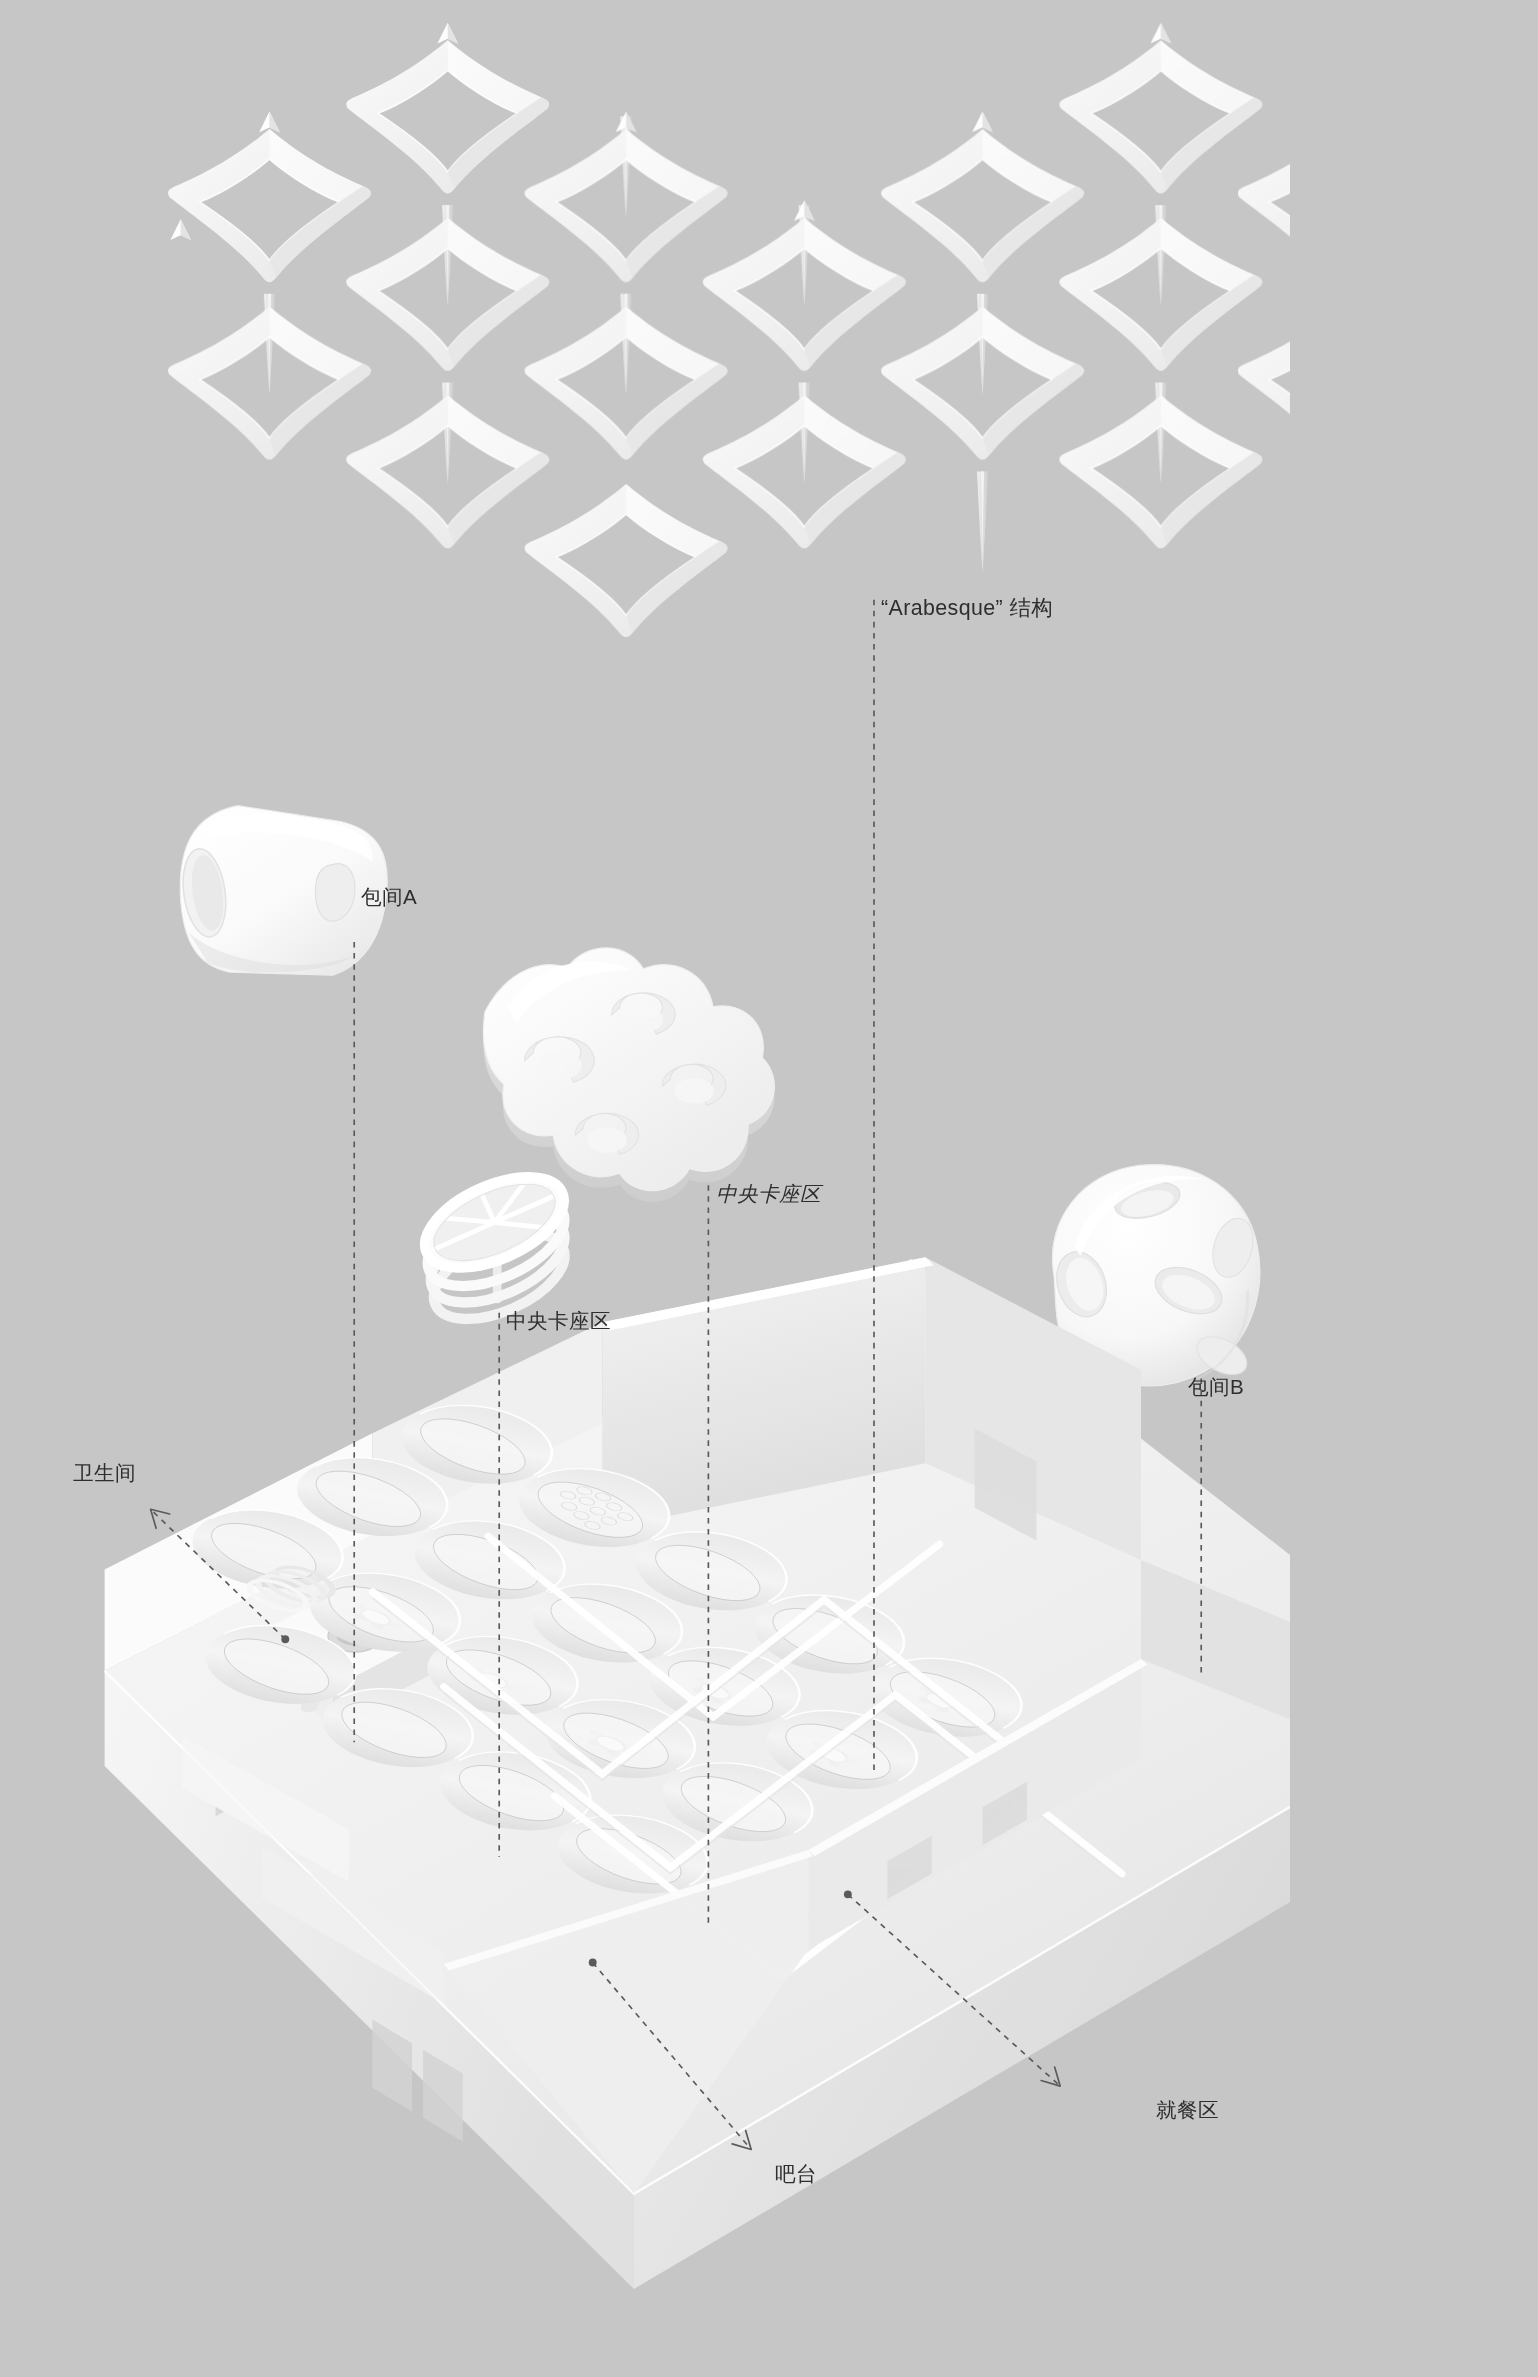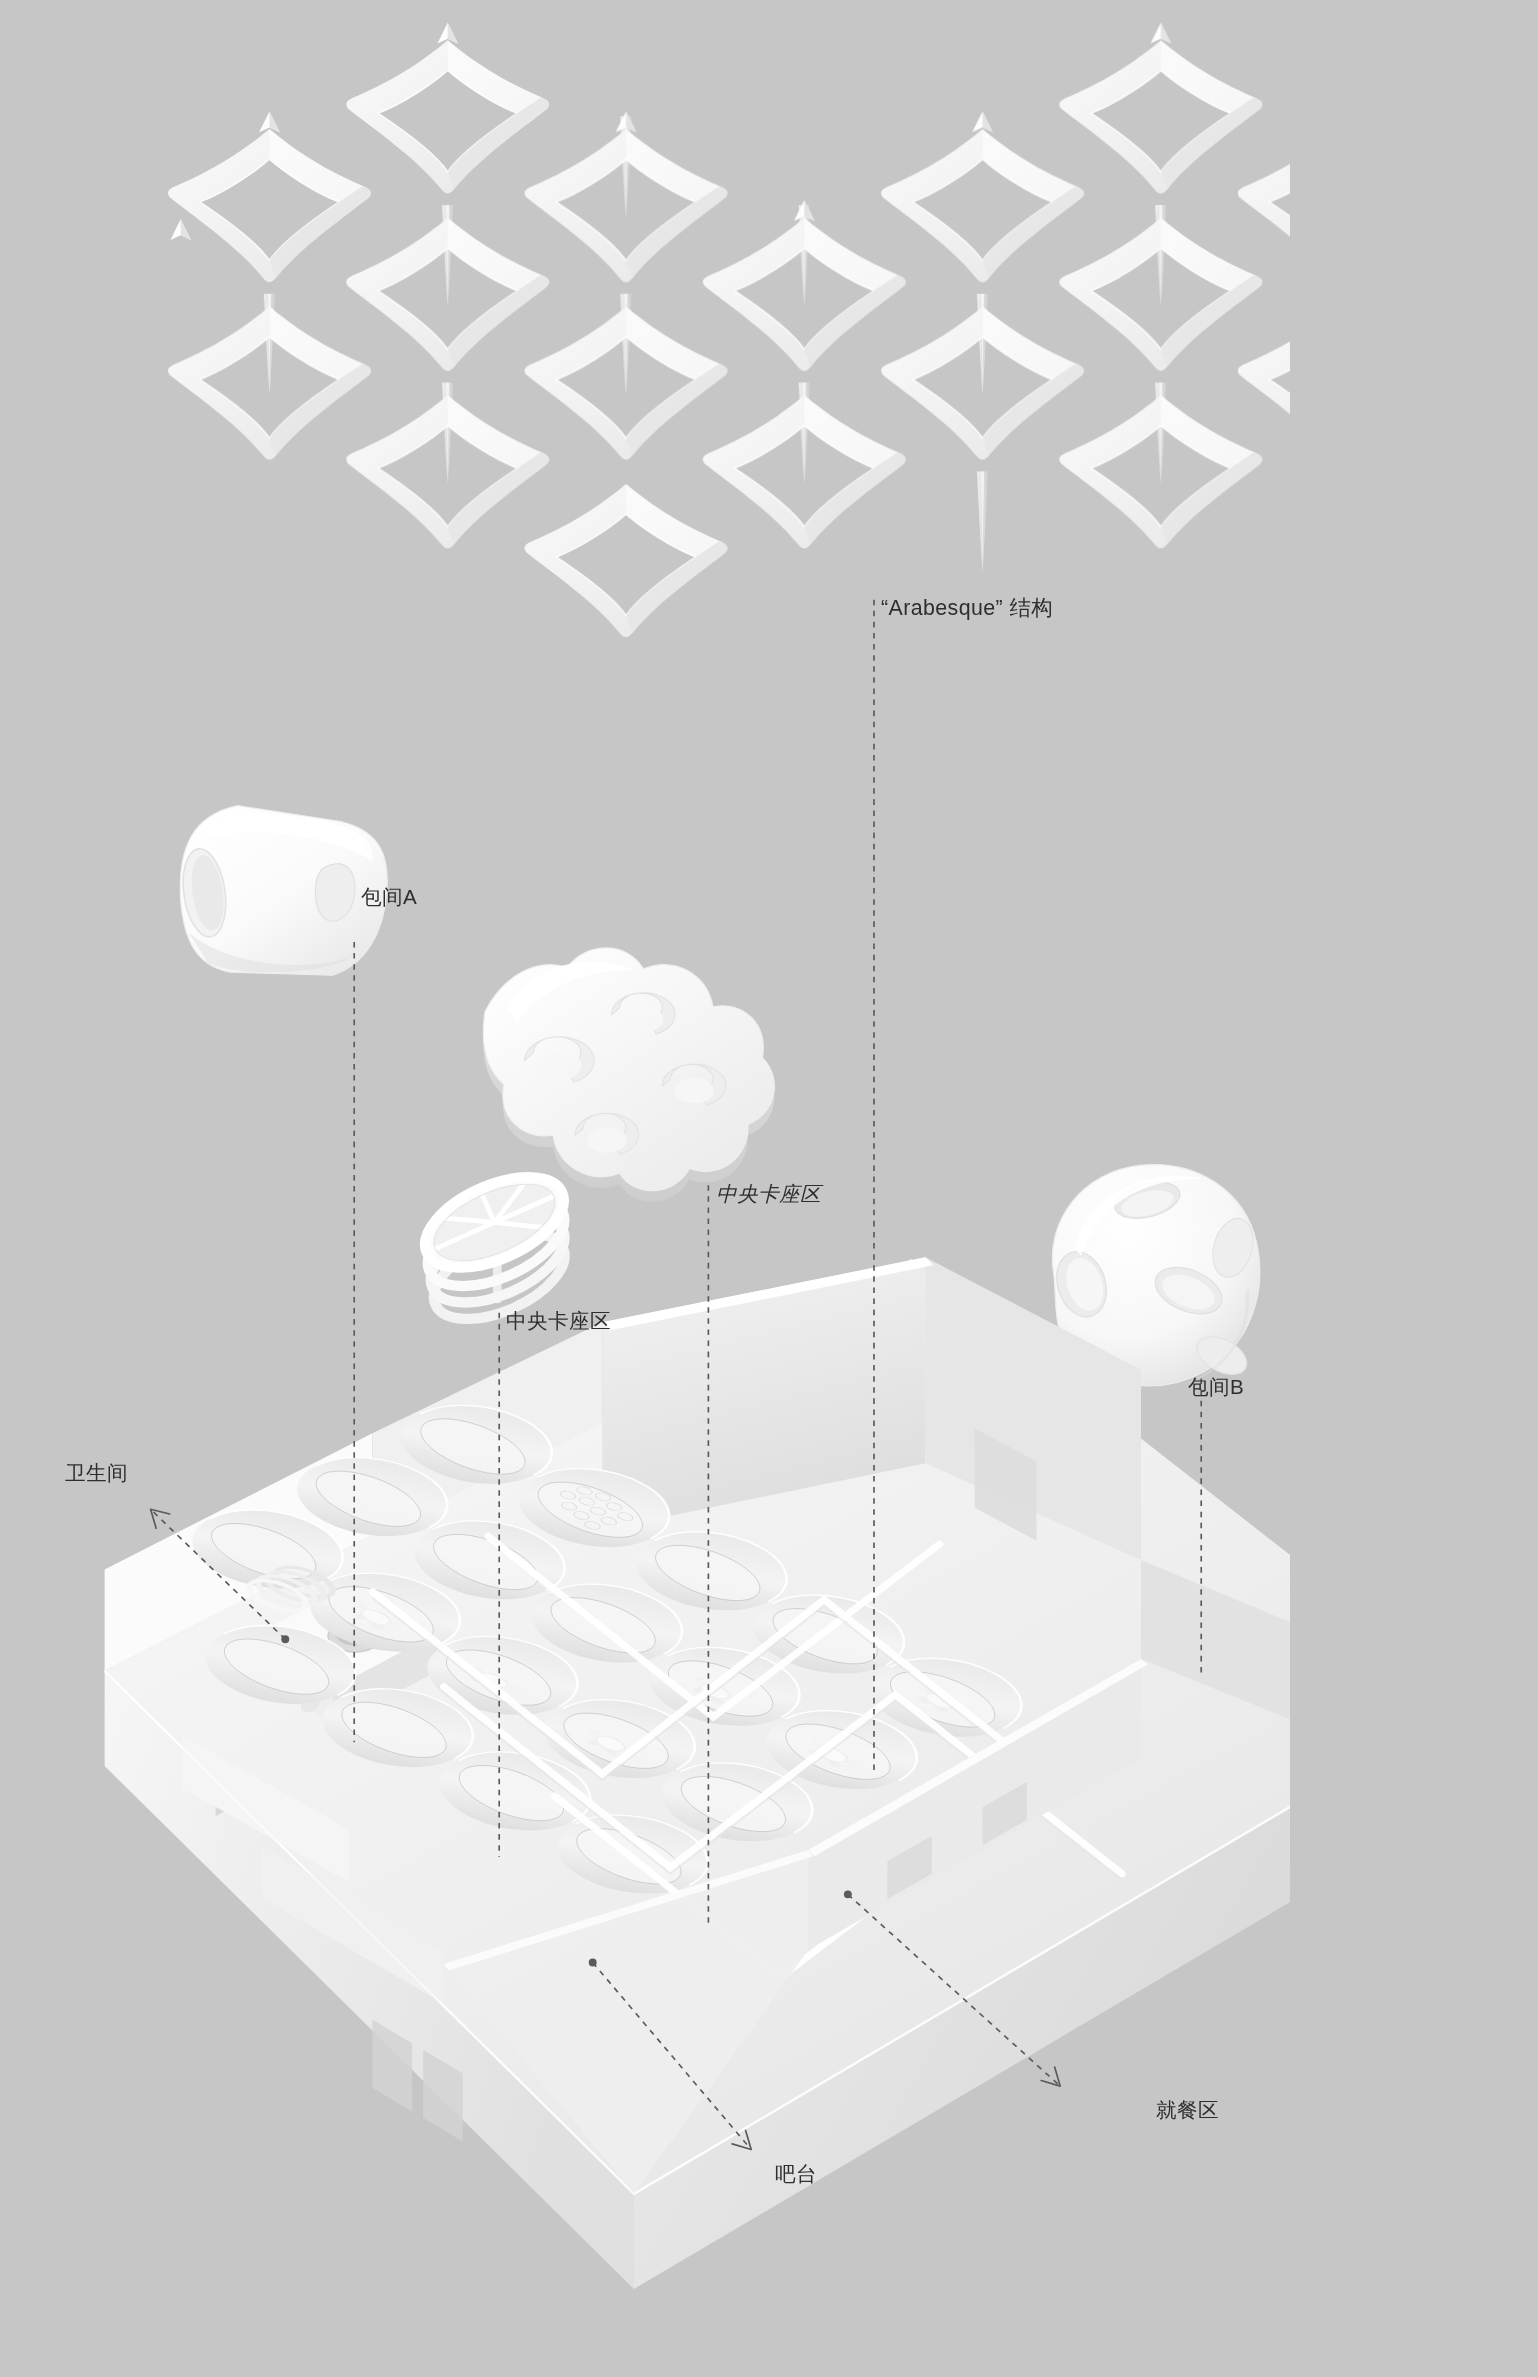--- a/index.html
+++ b/index.html
@@ -510,20 +510,20 @@
   <div class="anno-label lat" style="left:881px; top:591px;">“Arabesque” 结构</div>
 
   <div class="anno-label" style="left:361px; top:880px;">包间A</div>
 
   <div class="anno-label" style="left:716px; top:1177px;font-style:italic;">中央卡座区</div>
 
   <div class="anno-label" style="left:506px; top:1304px;">中央卡座区</div>
 
   <div class="anno-label" style="left:1188px; top:1370px;">包间B</div>
 
-  <div class="anno-label" style="left:65px; top:1456px;">卫生间</div>
+  <div class="anno-label" style="left:73px; top:1456px;">卫生间</div>
 
   <div class="anno-label" style="left:1156px; top:2093px;">就餐区</div>
 
   <div class="anno-label" style="left:775px; top:2157px;">吧台</div>
 
 </div>
 
 
 </body></html>

